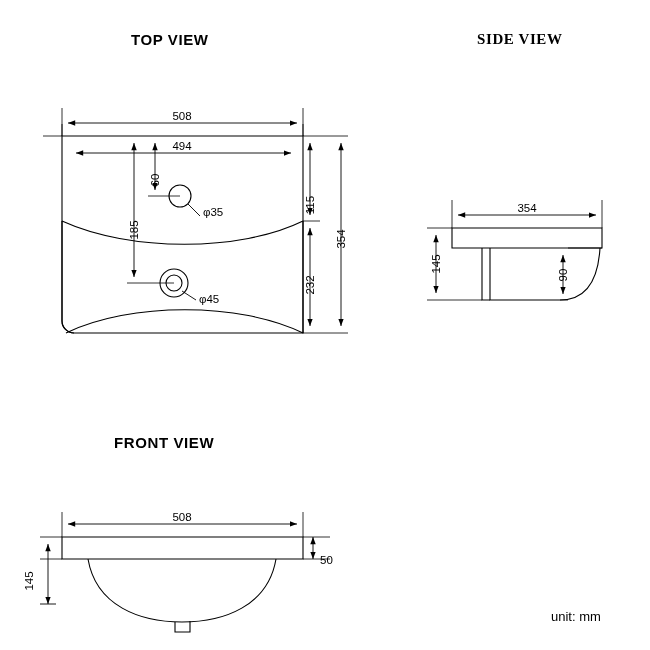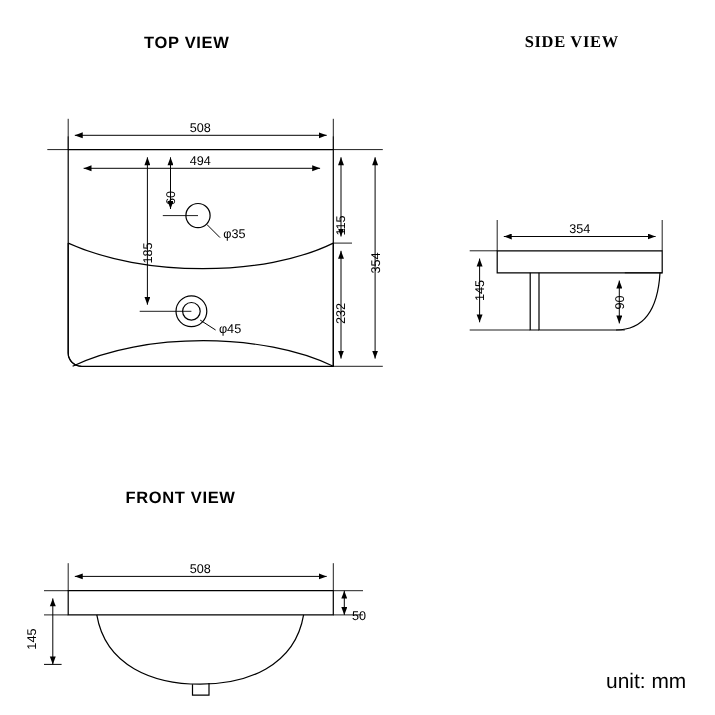--- a/index.html
+++ b/index.html
@@ -25,27 +25,27 @@
   .view-title {
     position: absolute;
     font-size: 15px;
     font-weight: bold;
     letter-spacing: 0.6px;
     white-space: nowrap;
     color: #000;
   }
   #title-top { left: 131px; top: 31px; }
   #title-side { left: 477px; top: 31px; font-family: Liberation Serif, serif; }
-  #title-front { left: 114px; top: 444px; }
+  #title-front { left: 114px; top: 434px; }
 
   .unit-note {
     position: absolute;
     left: 551px;
     top: 609px;
-    font-size: 19px;
+    font-size: 13px;
     white-space: nowrap;
     color: #000;
   }
 
   svg { display: block; }
   svg text {
     font-family: "Liberation Sans", sans-serif;
     font-size: 11.5px;
     fill: #000;
   }

